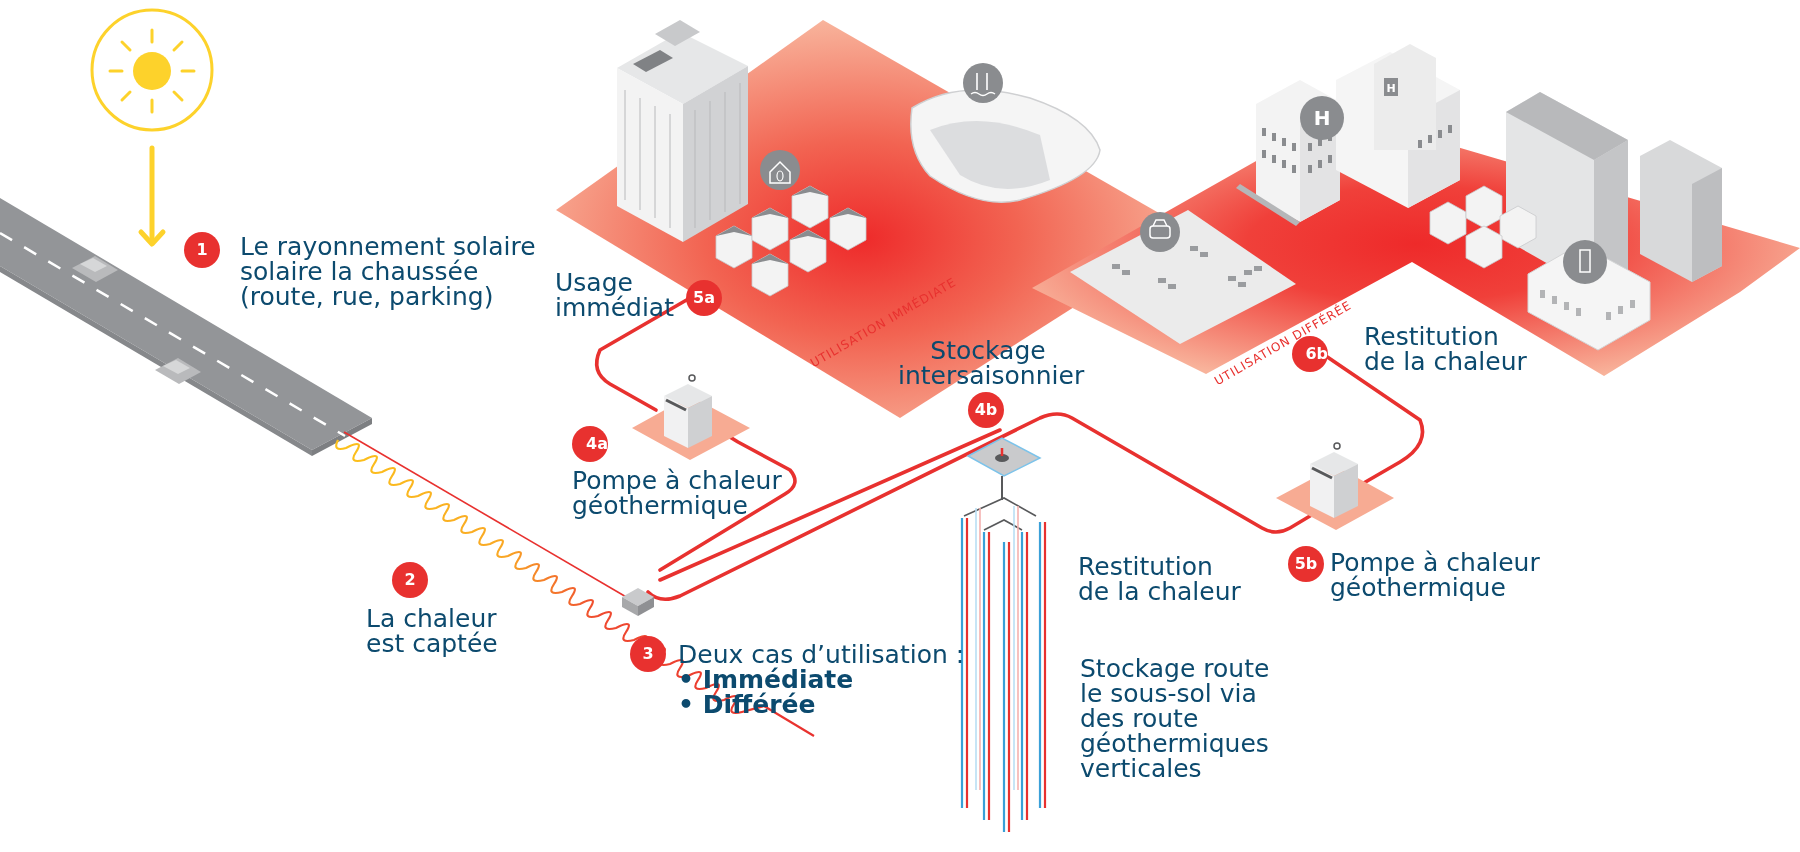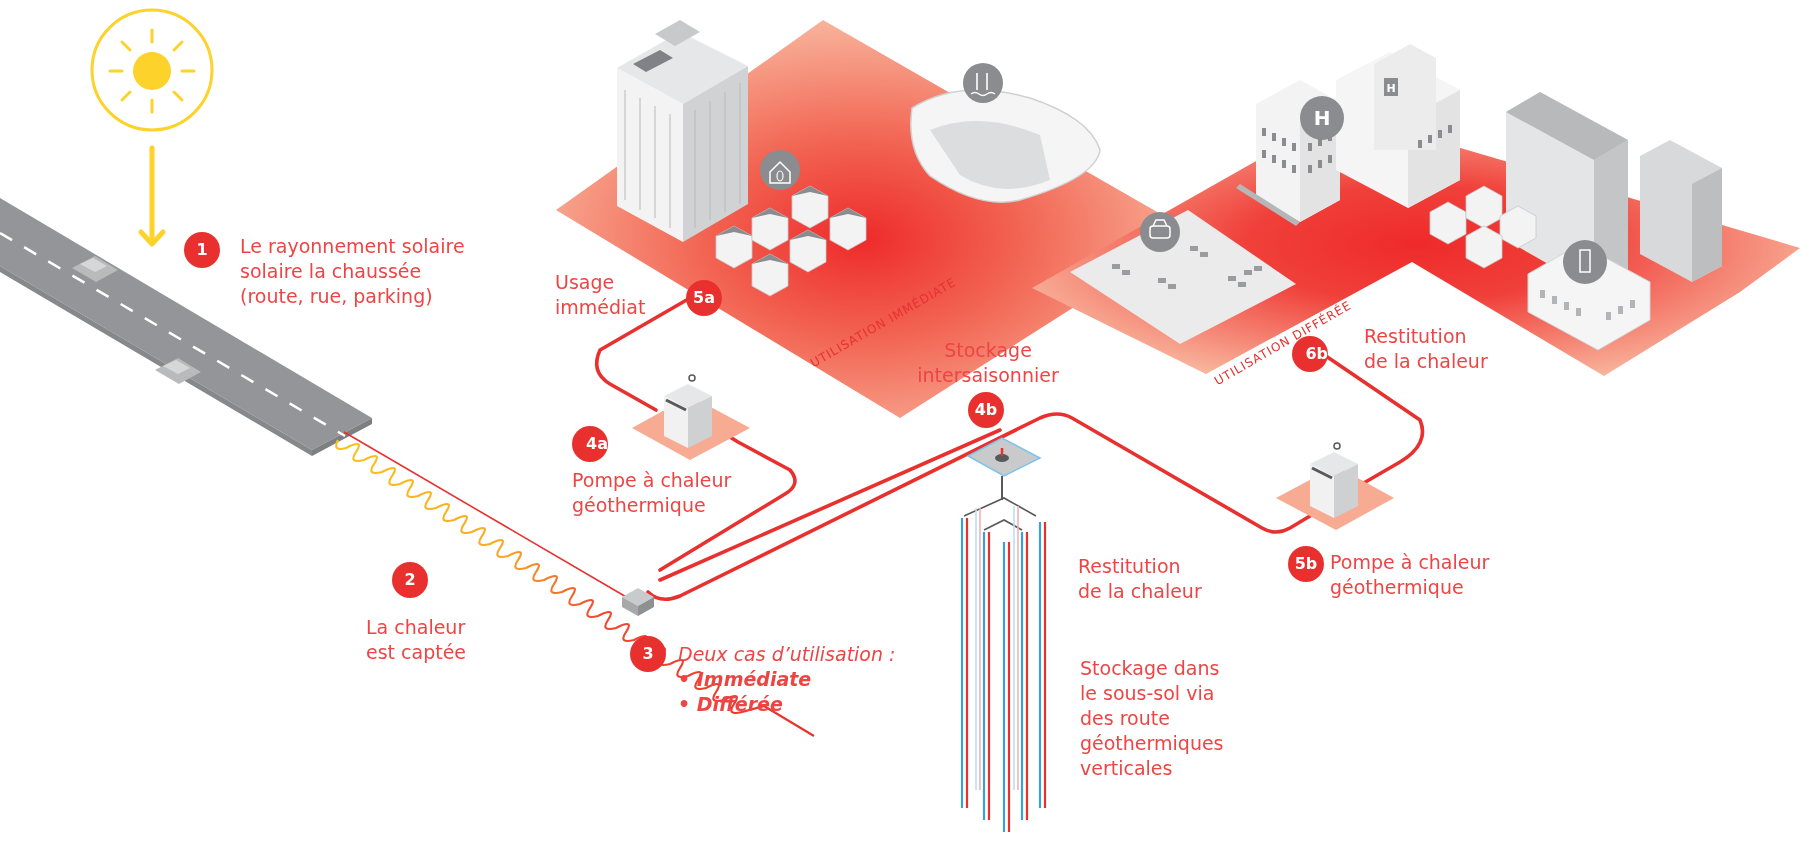--- a/index.html
+++ b/index.html
@@ -1,19 +1,19 @@
 <!DOCTYPE html>
 <html><head>
 <meta charset="utf-8">
 <style>
   html, body { margin:0; padding:0; background:#ffffff; }
   body { width:1800px; height:852px; position:relative; overflow:hidden;
          font-family:"DejaVu Sans", "Liberation Sans", sans-serif; }
   #scene { position:absolute; left:0; top:0; width:1800px; height:852px; }
-  .lbl { position:absolute; color:#ef4444; font-size:19px; line-height:25px; white-space:nowrap; }
+  .lbl { position:absolute; color:#0c4a6e; font-size:25px; line-height:25px; white-space:nowrap; }
   .lbl.center { text-align:center; }
   .lbl .b { font-weight:bold; }
   .badge { position:absolute; width:36px; height:36px; border-radius:50%; background:#e8312f;
            color:#fff; font-weight:bold; font-size:16px; line-height:36px; text-align:center;
            font-family:"DejaVu Sans", sans-serif; }
   .zone-label { position:absolute; color:#e8312f; font-size:12px; letter-spacing:1px;
                 white-space:nowrap; transform-origin:0 0; }
 </style>
 </head>
 <body>
@@ -302,27 +302,27 @@
 <div class="zone-label" style="left:1212px; top:376px; transform:rotate(-30deg);">UTILISATION DIFFÉRÉE</div>
 
 <div class="badge" style="left:184px; top:232px;">1</div>
 <div class="lbl" style="left:240px; top:234px;">
   <div>Le rayonnement solaire</div>
   <div>solaire la chaussée</div>
   <div>(route, rue, parking)</div>
 </div>
 
 <div class="badge" style="left:392px; top:562px;">2</div>
-<div class="lbl center" style="left:366px; top:606px; width:90px;margin-top:9px;">
+<div class="lbl center" style="left:366px; top:606px; width:90px;">
   <div>La chaleur</div>
   <div>est captée</div>
 </div>
 
 <div class="badge" style="left:630px; top:636px;">3</div>
-<div class="lbl" style="left:678px; top:642px;font-style:italic;">
+<div class="lbl" style="left:678px; top:642px;">
   <div>Deux cas d’utilisation :</div>
   <div class="b">• Immédiate</div>
   <div class="b">• Différée</div>
 </div>
 
 <div class="badge" style="left:572px; top:426px;text-align:right;">4a</div>
 <div class="lbl" style="left:572px; top:468px;">
   <div>Pompe à chaleur</div>
   <div>géothermique</div>
 </div>
@@ -349,18 +349,18 @@
 <div class="lbl" style="left:1364px; top:324px;">
   <div>Restitution</div>
   <div>de la chaleur</div>
 </div>
 
 <div class="lbl" style="left:1078px; top:554px;">
   <div>Restitution</div>
   <div>de la chaleur</div>
 </div>
 <div class="lbl" style="left:1080px; top:656px;">
-  <div>Stockage dans</div>
+  <div>Stockage route</div>
   <div>le sous-sol via</div>
   <div>des route</div>
   <div>géothermiques</div>
   <div>verticales</div>
 </div>
 
 </body></html>

